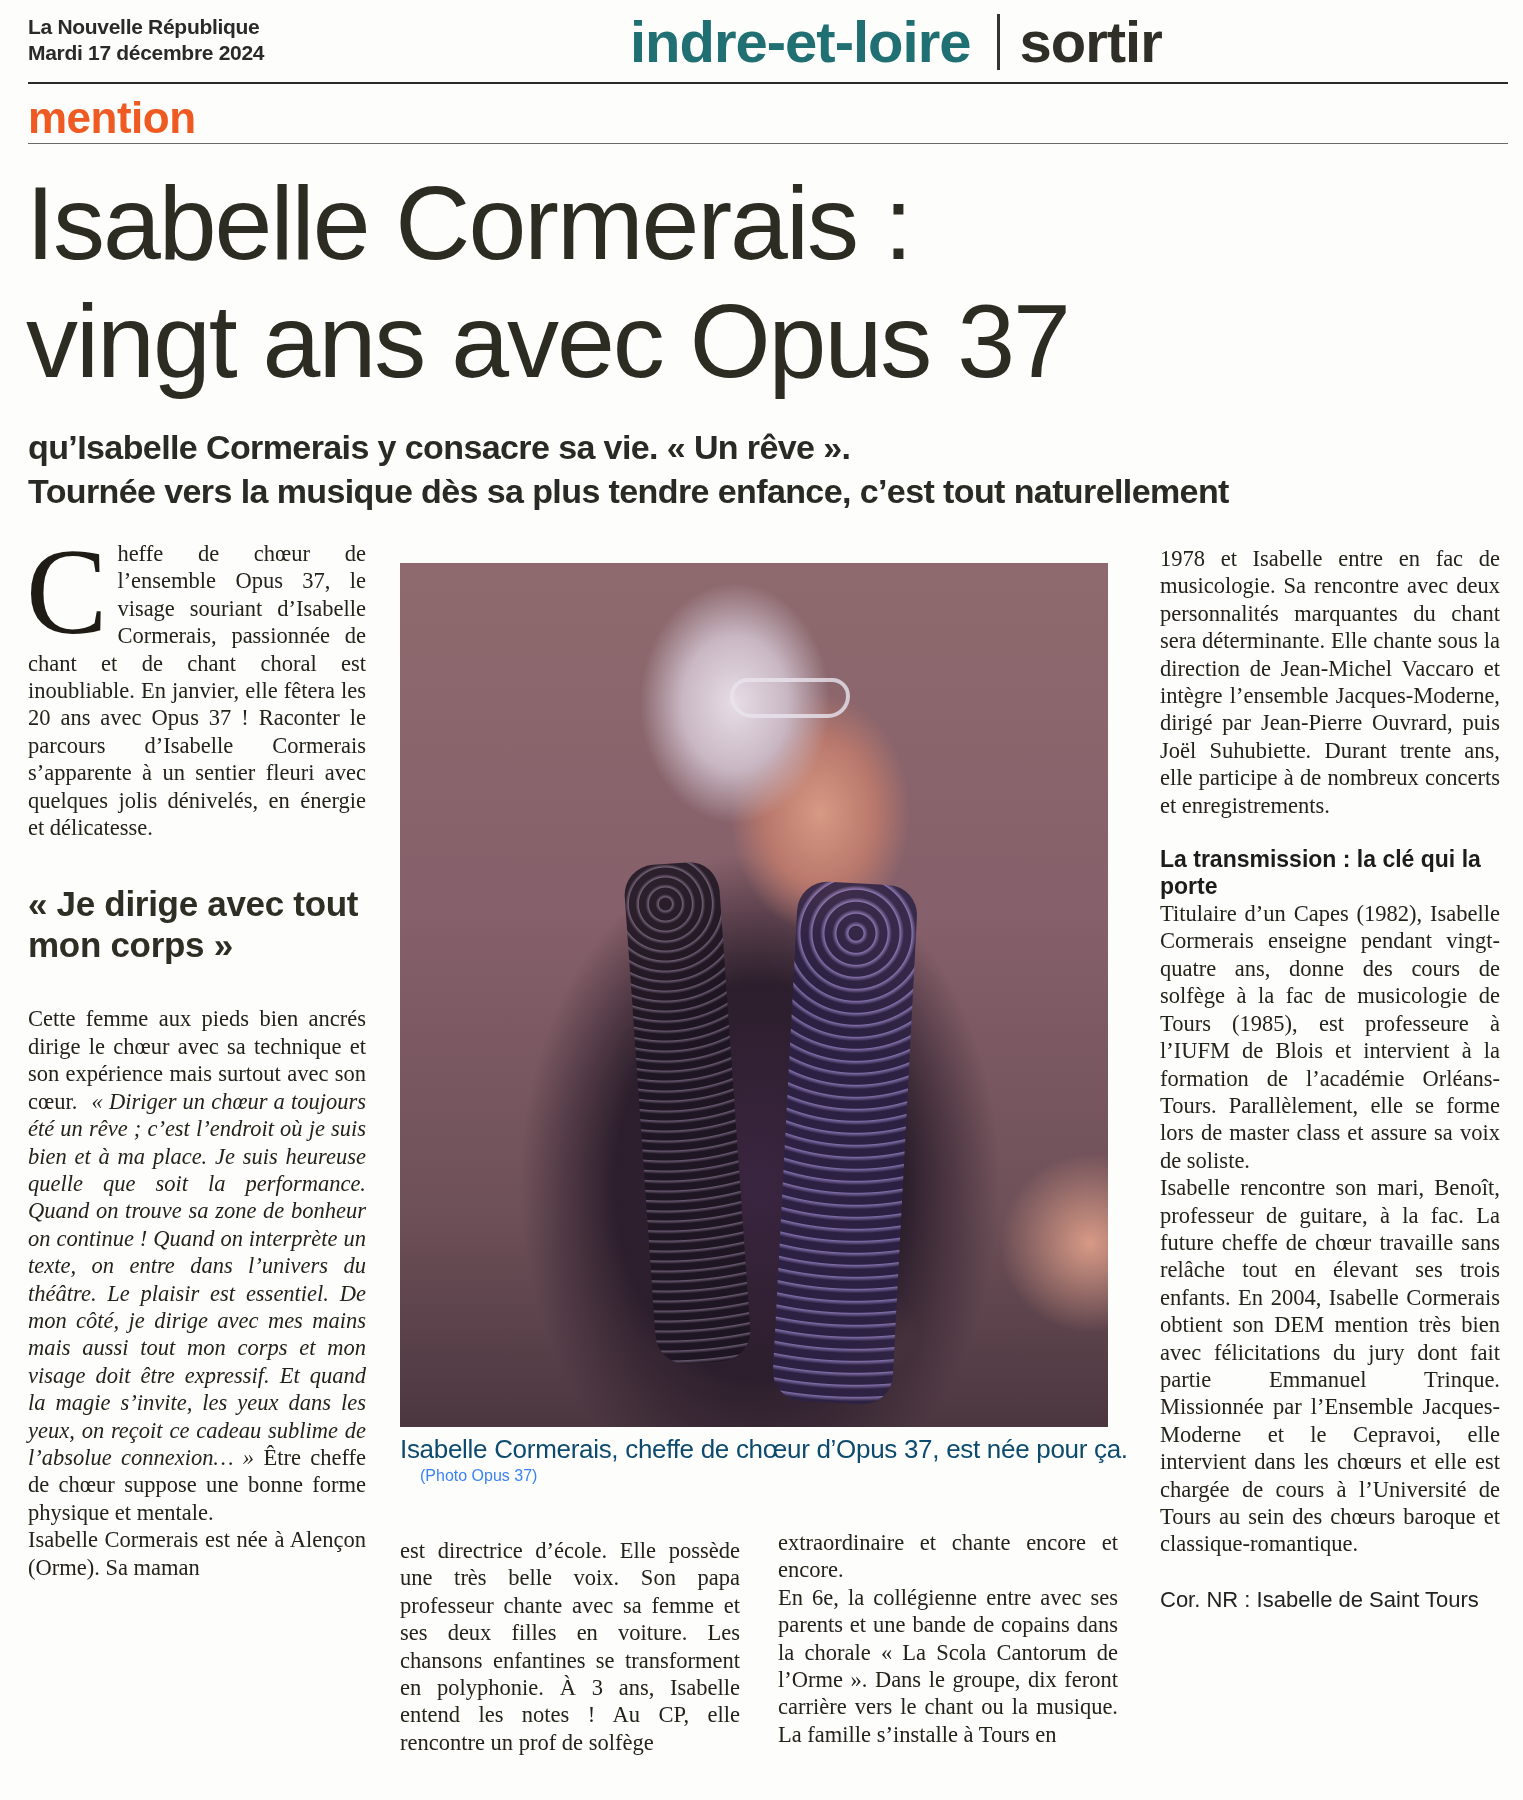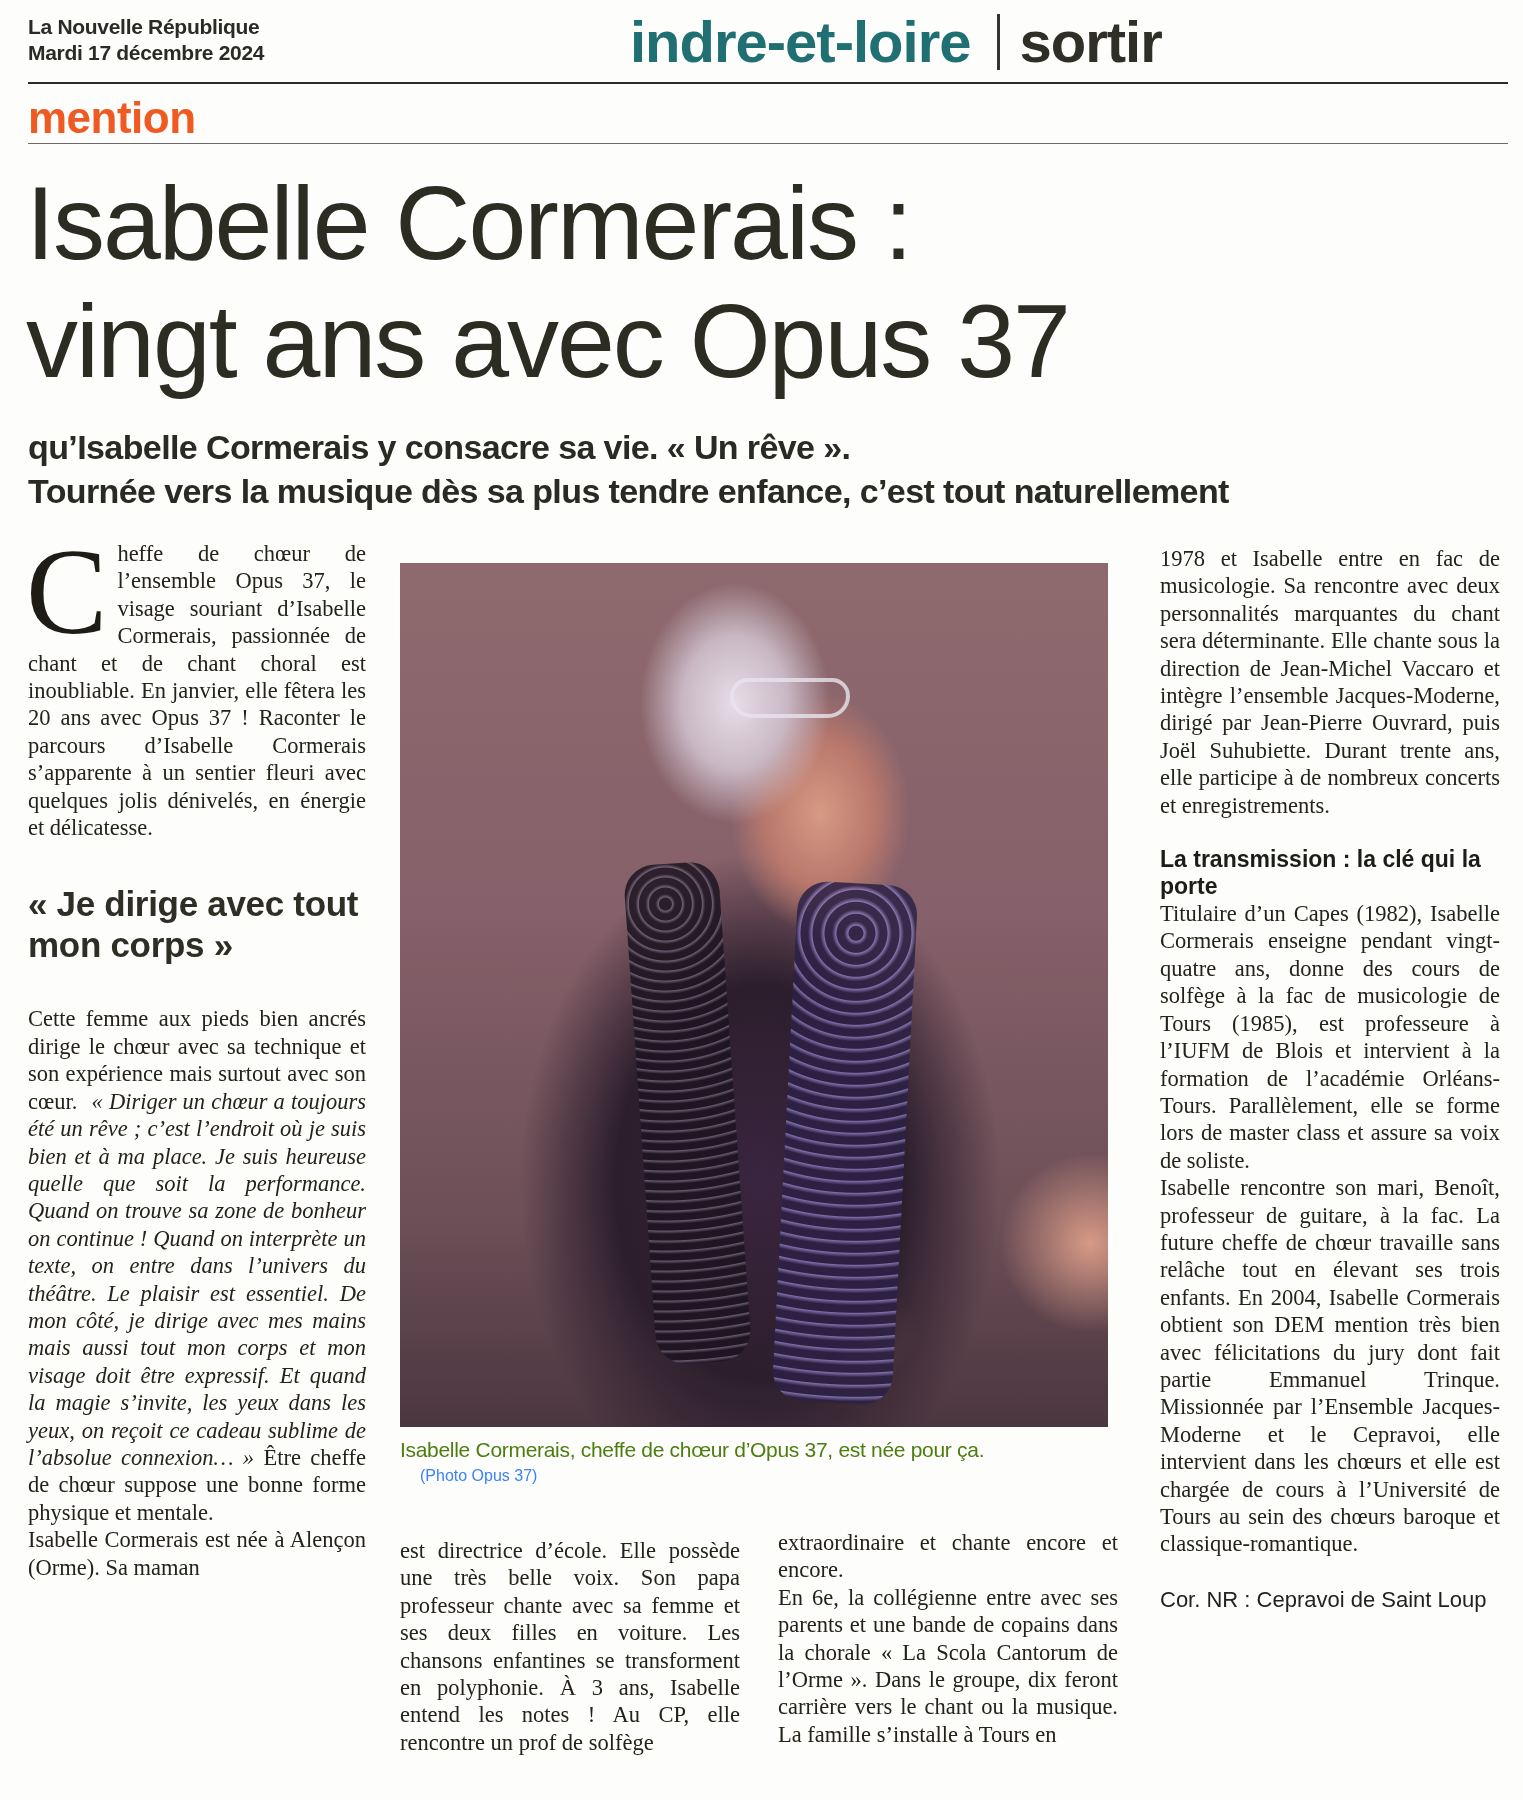--- a/index.html
+++ b/index.html
@@ -38,21 +38,21 @@
       radial-gradient(ellipse 90px 120px at 420px 250px, #d79a84 0%, #b9786c 60%, rgba(150,100,100,0) 100%),
       radial-gradient(ellipse 240px 330px at 360px 620px, #3a2540 0%, #2c1e2c 60%, rgba(40,30,40,0) 100%),
       radial-gradient(ellipse 140px 70px at 380px 770px, #e3a693 0%, rgba(200,130,120,0) 100%),
       radial-gradient(ellipse 90px 90px at 690px 680px, #d89a86 0%, rgba(200,130,120,0) 100%),
       linear-gradient(180deg, #8e6a6e 0%, #86606a 40%, #6e5058 75%, #4b3640 100%);
   }
   .photo .scarf-l { position: absolute; left: 240px; top: 300px; width: 95px; height: 500px; background: repeating-radial-gradient(circle at 40px 40px, #1b1420 0, #1b1420 6px, #6f5f77 7px, #1b1420 10px); opacity: 0.85; transform: rotate(-4deg); border-radius: 30px; }
   .photo .scarf-r { position: absolute; left: 385px; top: 320px; width: 120px; height: 520px; background: repeating-radial-gradient(circle at 60px 50px, #2b2145 0, #2b2145 7px, #8a78b8 8px, #2b2145 12px); opacity: 0.85; transform: rotate(3deg); border-radius: 30px; }
   .photo .glasses { position: absolute; left: 330px; top: 115px; width: 120px; height: 40px; border: 4px solid #e8e4ee; border-radius: 18px 18px 22px 22px; opacity: 0.8; }
 
-  .caption { position: absolute; left: 400px; top: 1436px; font-family: "Liberation Sans", sans-serif; font-size: 21px; line-height: 27px; color: #4d7c0f; letter-spacing: -0.3px; }
+  .caption { position: absolute; left: 400px; top: 1436px; font-family: "Liberation Sans", sans-serif; font-size: 26px; line-height: 27px; color: #0c4a6e; letter-spacing: -0.3px; }
   .credit { position: absolute; left: 400px; top: 1465px; font-family: "Liberation Sans", sans-serif; font-size: 16px; line-height: 22px; color: #3b82f6; margin-left: 20px; }
 </style>
 </head>
 <body>
 
 <div class="masthead">
   <div>La Nouvelle République</div>
   <div>Mardi 17 décembre 2024</div>
 </div>
 
@@ -96,14 +96,14 @@
 <div class="col col3">
   <p>extraordinaire et chante encore et encore.</p>
   <p>En 6e, la collégienne entre avec ses parents et une bande de copains dans la chorale « La Scola Cantorum de l’Orme ». Dans le groupe, dix feront carrière vers le chant ou la musique. La famille s’installe à Tours en</p>
 </div>
 
 <div class="col col4">
   <p>1978 et Isabelle entre en fac de musicologie. Sa rencontre avec deux personnalités marquantes du chant sera déterminante. Elle chante sous la direction de Jean-Michel Vaccaro et intègre l’ensemble Jacques-Moderne, dirigé par Jean-Pierre Ouvrard, puis Joël Suhubiette. Durant trente ans, elle participe à de nombreux concerts et enregistrements.</p>
   <div class="subhead">La transmission : la clé qui la porte</div>
   <p>Titulaire d’un Capes (1982), Isabelle Cormerais enseigne pendant vingt-quatre ans, donne des cours de solfège à la fac de musicologie de Tours (1985), est professeure à l’IUFM de Blois et intervient à la formation de l’académie Orléans-Tours. Parallèlement, elle se forme lors de master class et assure sa voix de soliste.</p>
   <p>Isabelle rencontre son mari, Benoît, professeur de guitare, à la fac. La future cheffe de chœur travaille sans relâche tout en élevant ses trois enfants. En 2004, Isabelle Cormerais obtient son DEM mention très bien avec félicitations du jury dont fait partie Emmanuel Trinque. Missionnée par l’Ensemble Jacques-Moderne et le Cepravoi, elle intervient dans les chœurs et elle est chargée de cours à l’Université de Tours au sein des chœurs baroque et classique-romantique.</p>
-  <div class="signature">Cor. NR : Cepravoi de Saint Loup</div>
+  <div class="signature">Cor. NR : Isabelle de Saint Tours</div>
 </div>
 
 </body></html>

